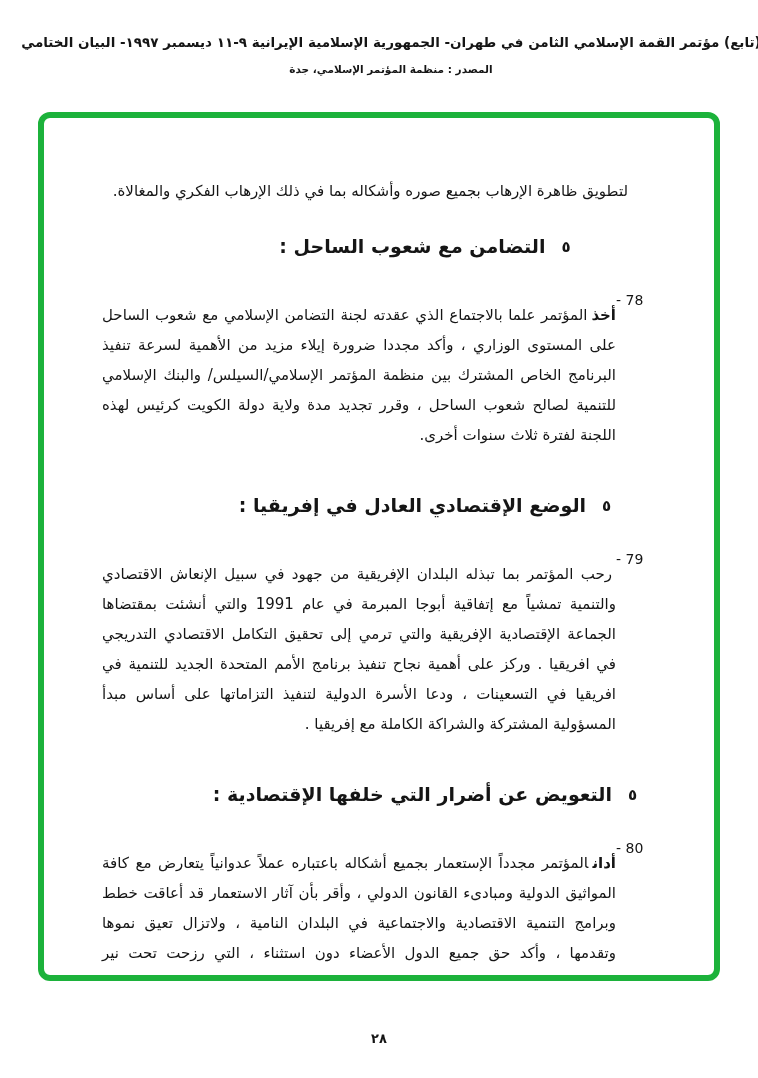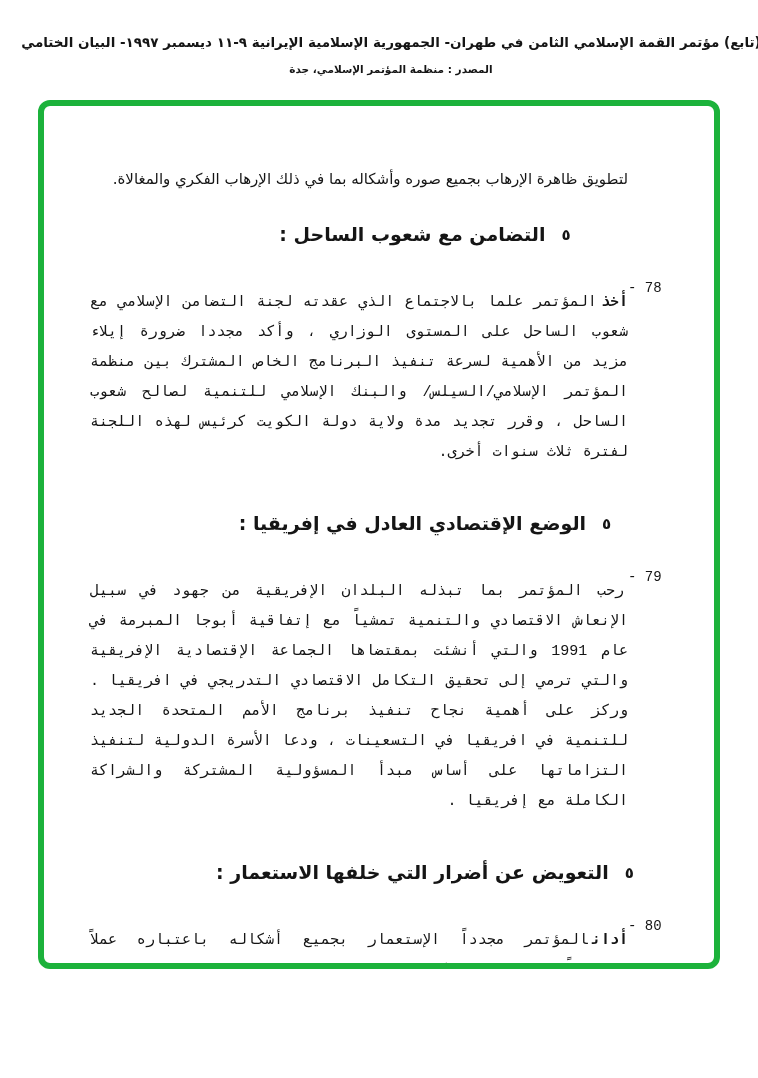--- a/index.html
+++ b/index.html
@@ -33,21 +33,21 @@
   }
   .header-line2 {
     margin-top: 13px;
     font-size: 10.5px;
     font-weight: bold;
   }
   
   .green-frame {
     position: absolute;
     left: 38px;
-    top: 100px;
+    top: 112px;
     width: 682px;
     height: 869px;
     box-sizing: border-box;
     border: 6px solid #1cb23b;
     border-radius: 12px;
     background: #ffffff;
     overflow: hidden;
   }
   .frame-content {
     box-sizing: border-box;
@@ -75,22 +75,21 @@
   }
   .section-heading .bullet {
     font-size: 15px;
     font-weight: bold;
     margin-left: 16px;
     vertical-align: 1px;
   }
   .numbered-item {
     display: flex;
     direction: rtl;
-    margin: 0;
-    font-family: Liberation Mono, monospace;
+    margin: 12px;
   }
   .item-marker {
     flex: 0 0 40px;
     direction: ltr;
     text-align: left;
     font-size: 14px;
     line-height: 30px;
     padding-top: 0;
     white-space: nowrap;
   }
@@ -137,24 +136,25 @@
 
       <div class="section-heading">
         <span class="bullet">٥</span><span>الوضع الإقتصادي العادل في إفريقيا :</span>
       </div>
       <div class="numbered-item">
         <div class="item-marker">- 79</div>
         <p class="body-text item-par"><b class="lead"></b><span>رحب المؤتمر بما تبذله البلدان الإفريقية من جهود في سبيل الإنعاش الاقتصادي والتنمية تمشياً مع إتفاقية أبوجا المبرمة في عام 1991 والتي أنشئت بمقتضاها الجماعة الإقتصادية الإفريقية والتي ترمي إلى تحقيق التكامل الاقتصادي التدريجي في افريقيا . وركز على أهمية نجاح تنفيذ برنامج الأمم المتحدة الجديد للتنمية في افريقيا في التسعينات ، ودعا الأسرة الدولية لتنفيذ التزاماتها على أساس مبدأ المسؤولية المشتركة والشراكة الكاملة مع إفريقيا .</span></p>
       </div>
 
       <div class="section-heading">
-        <span class="bullet">٥</span><span>التعويض عن أضرار التي خلفها الاستعمار :</span>
+        <span class="bullet">٥</span><span>التعويض عن أضرار التي خلفها الإقتصادية :</span>
       </div>
       <div class="numbered-item">
         <div class="item-marker">- 80</div>
         <p class="body-text item-par"><b class="lead">أدان</b><span>المؤتمر مجدداً الإستعمار بجميع أشكاله باعتباره عملاً عدوانياً يتعارض مع كافة المواثيق الدولية ومبادىء القانون الدولي ، وأقر بأن آثار الاستعمار قد أعاقت خطط وبرامج التنمية الاقتصادية والاجتماعية في البلدان النامية ، ولاتزال تعيق نموها وتقدمها ، وأكد حق جميع الدول الأعضاء دون استثناء ، التي رزحت تحت نير الاستعمار، في اتخاذ كافة التدابير اللازمة للحصول على التعويض العادل عما لحق بها</span></p>
       </div>
 
     </div>
   </div>
 
+  <div class="page-footer">٢٨</div>
 
 </div>
 
 </body></html>

